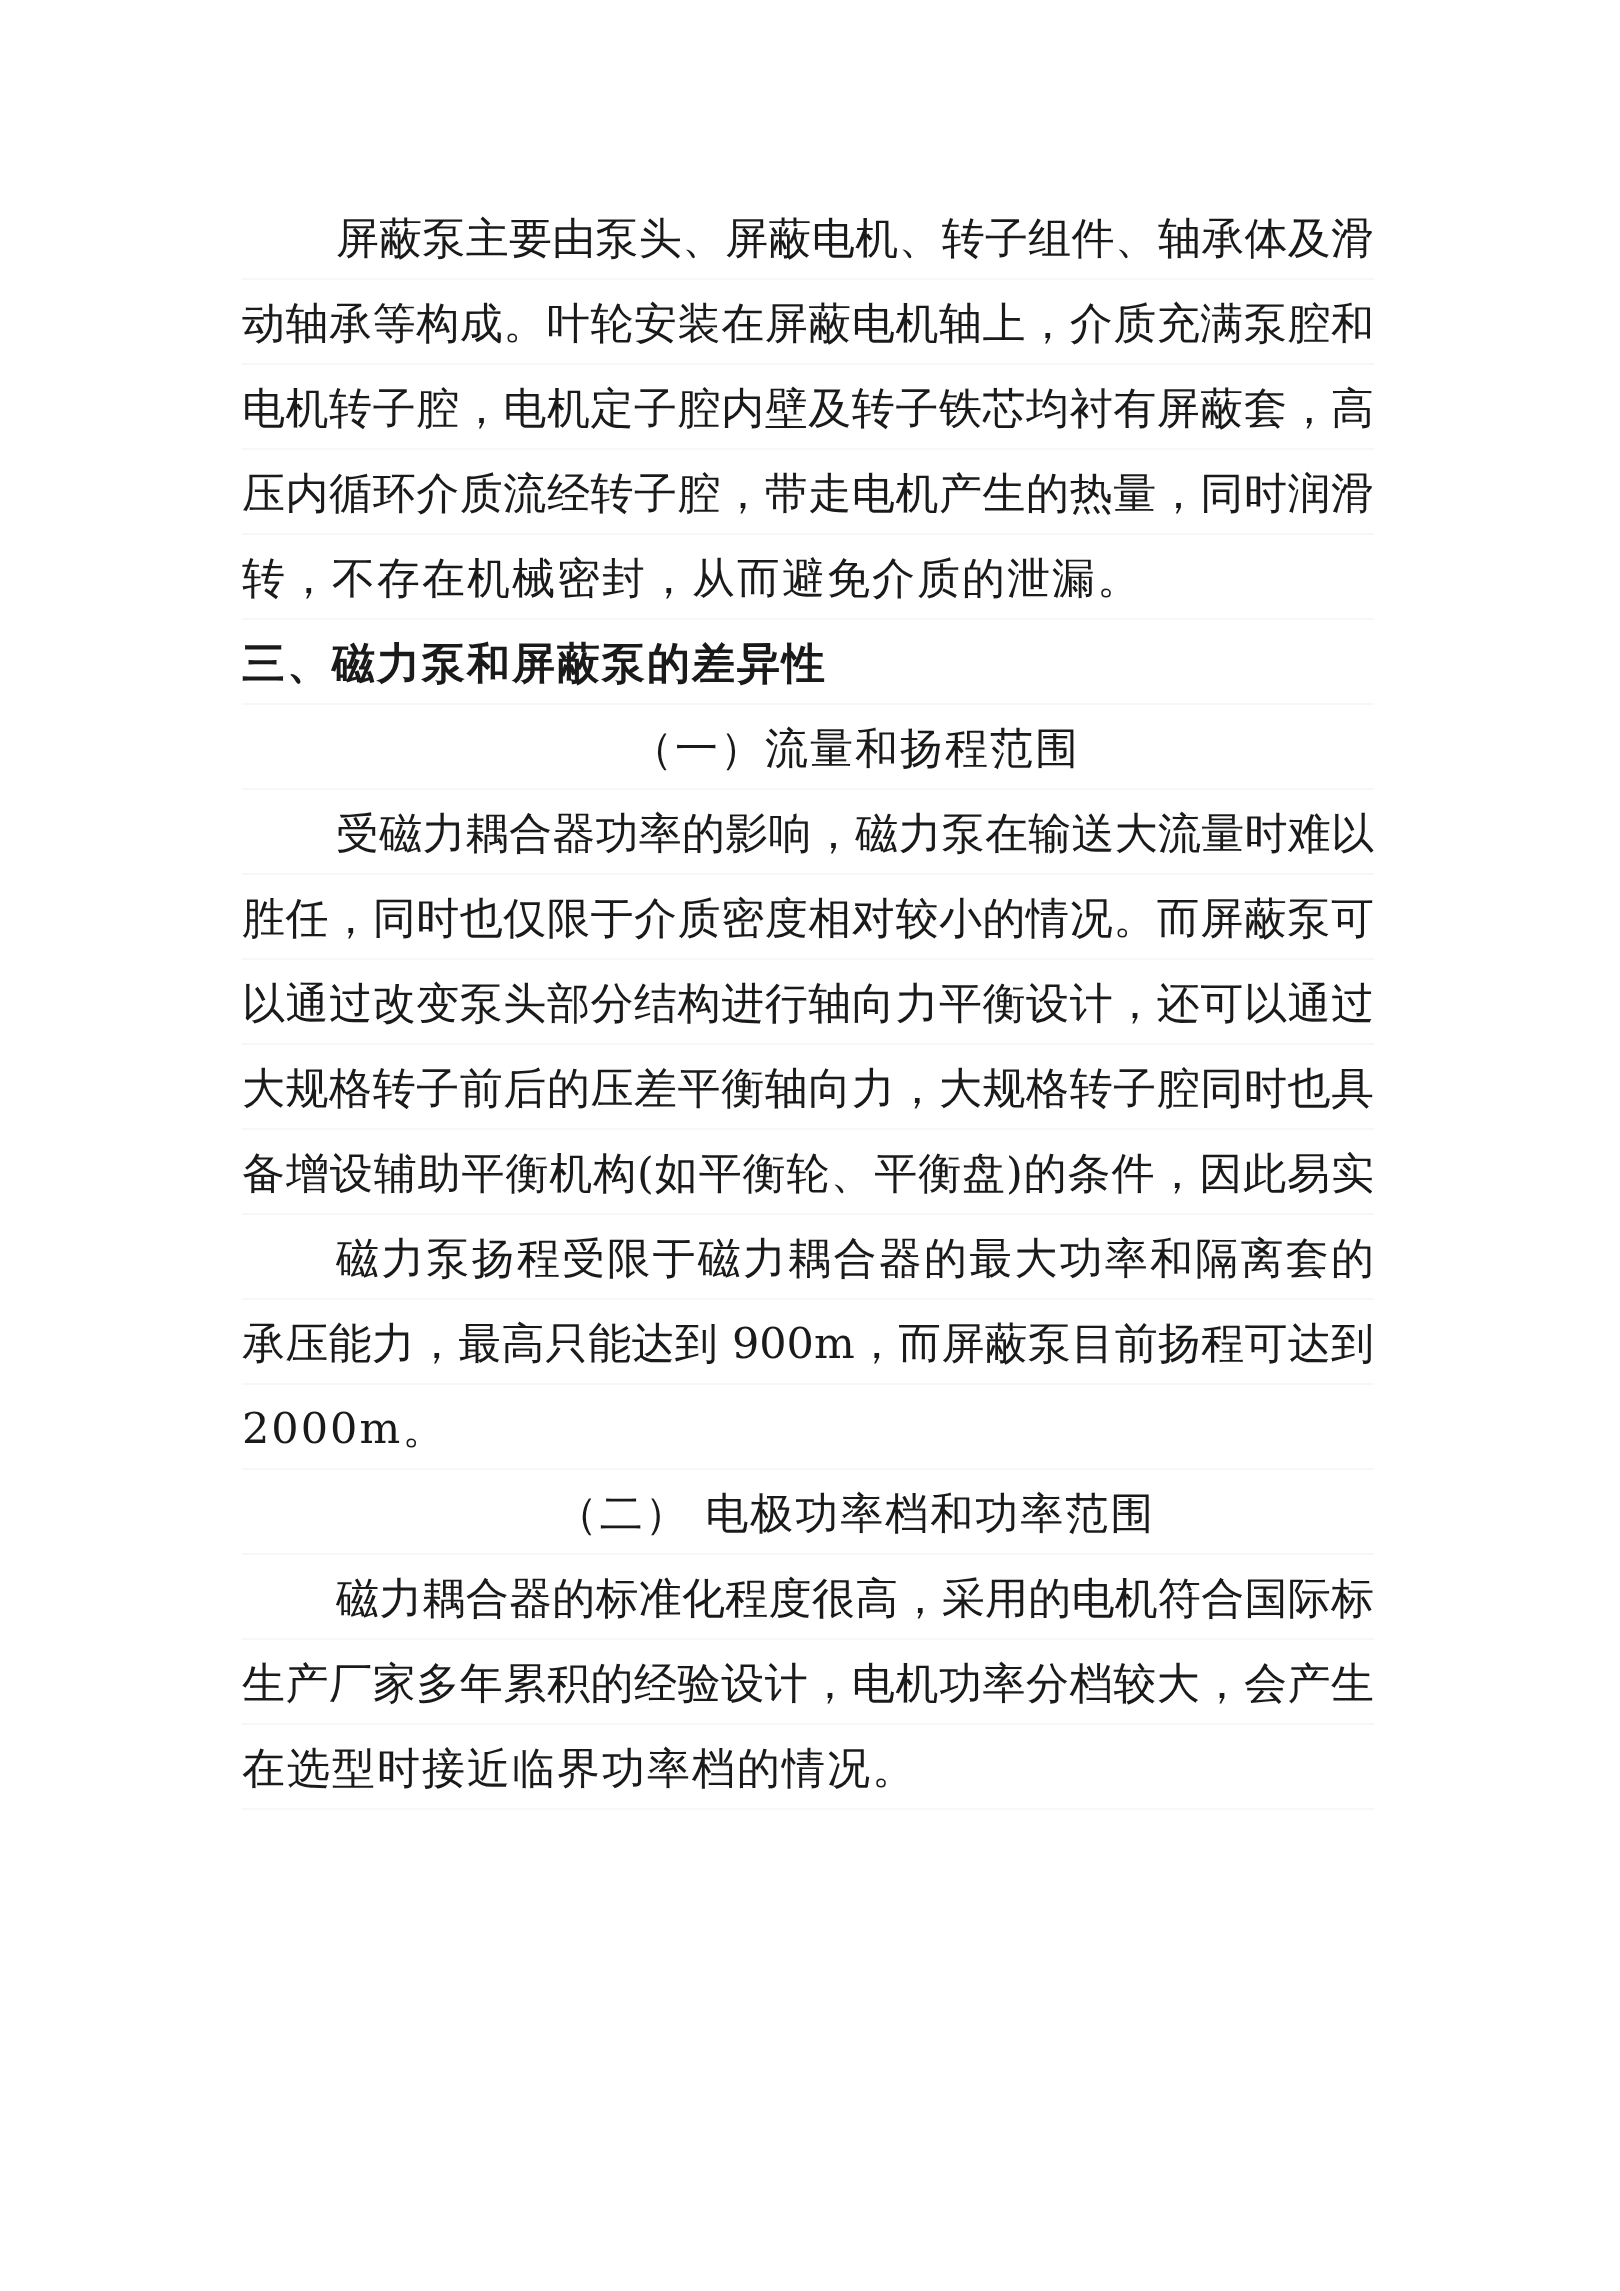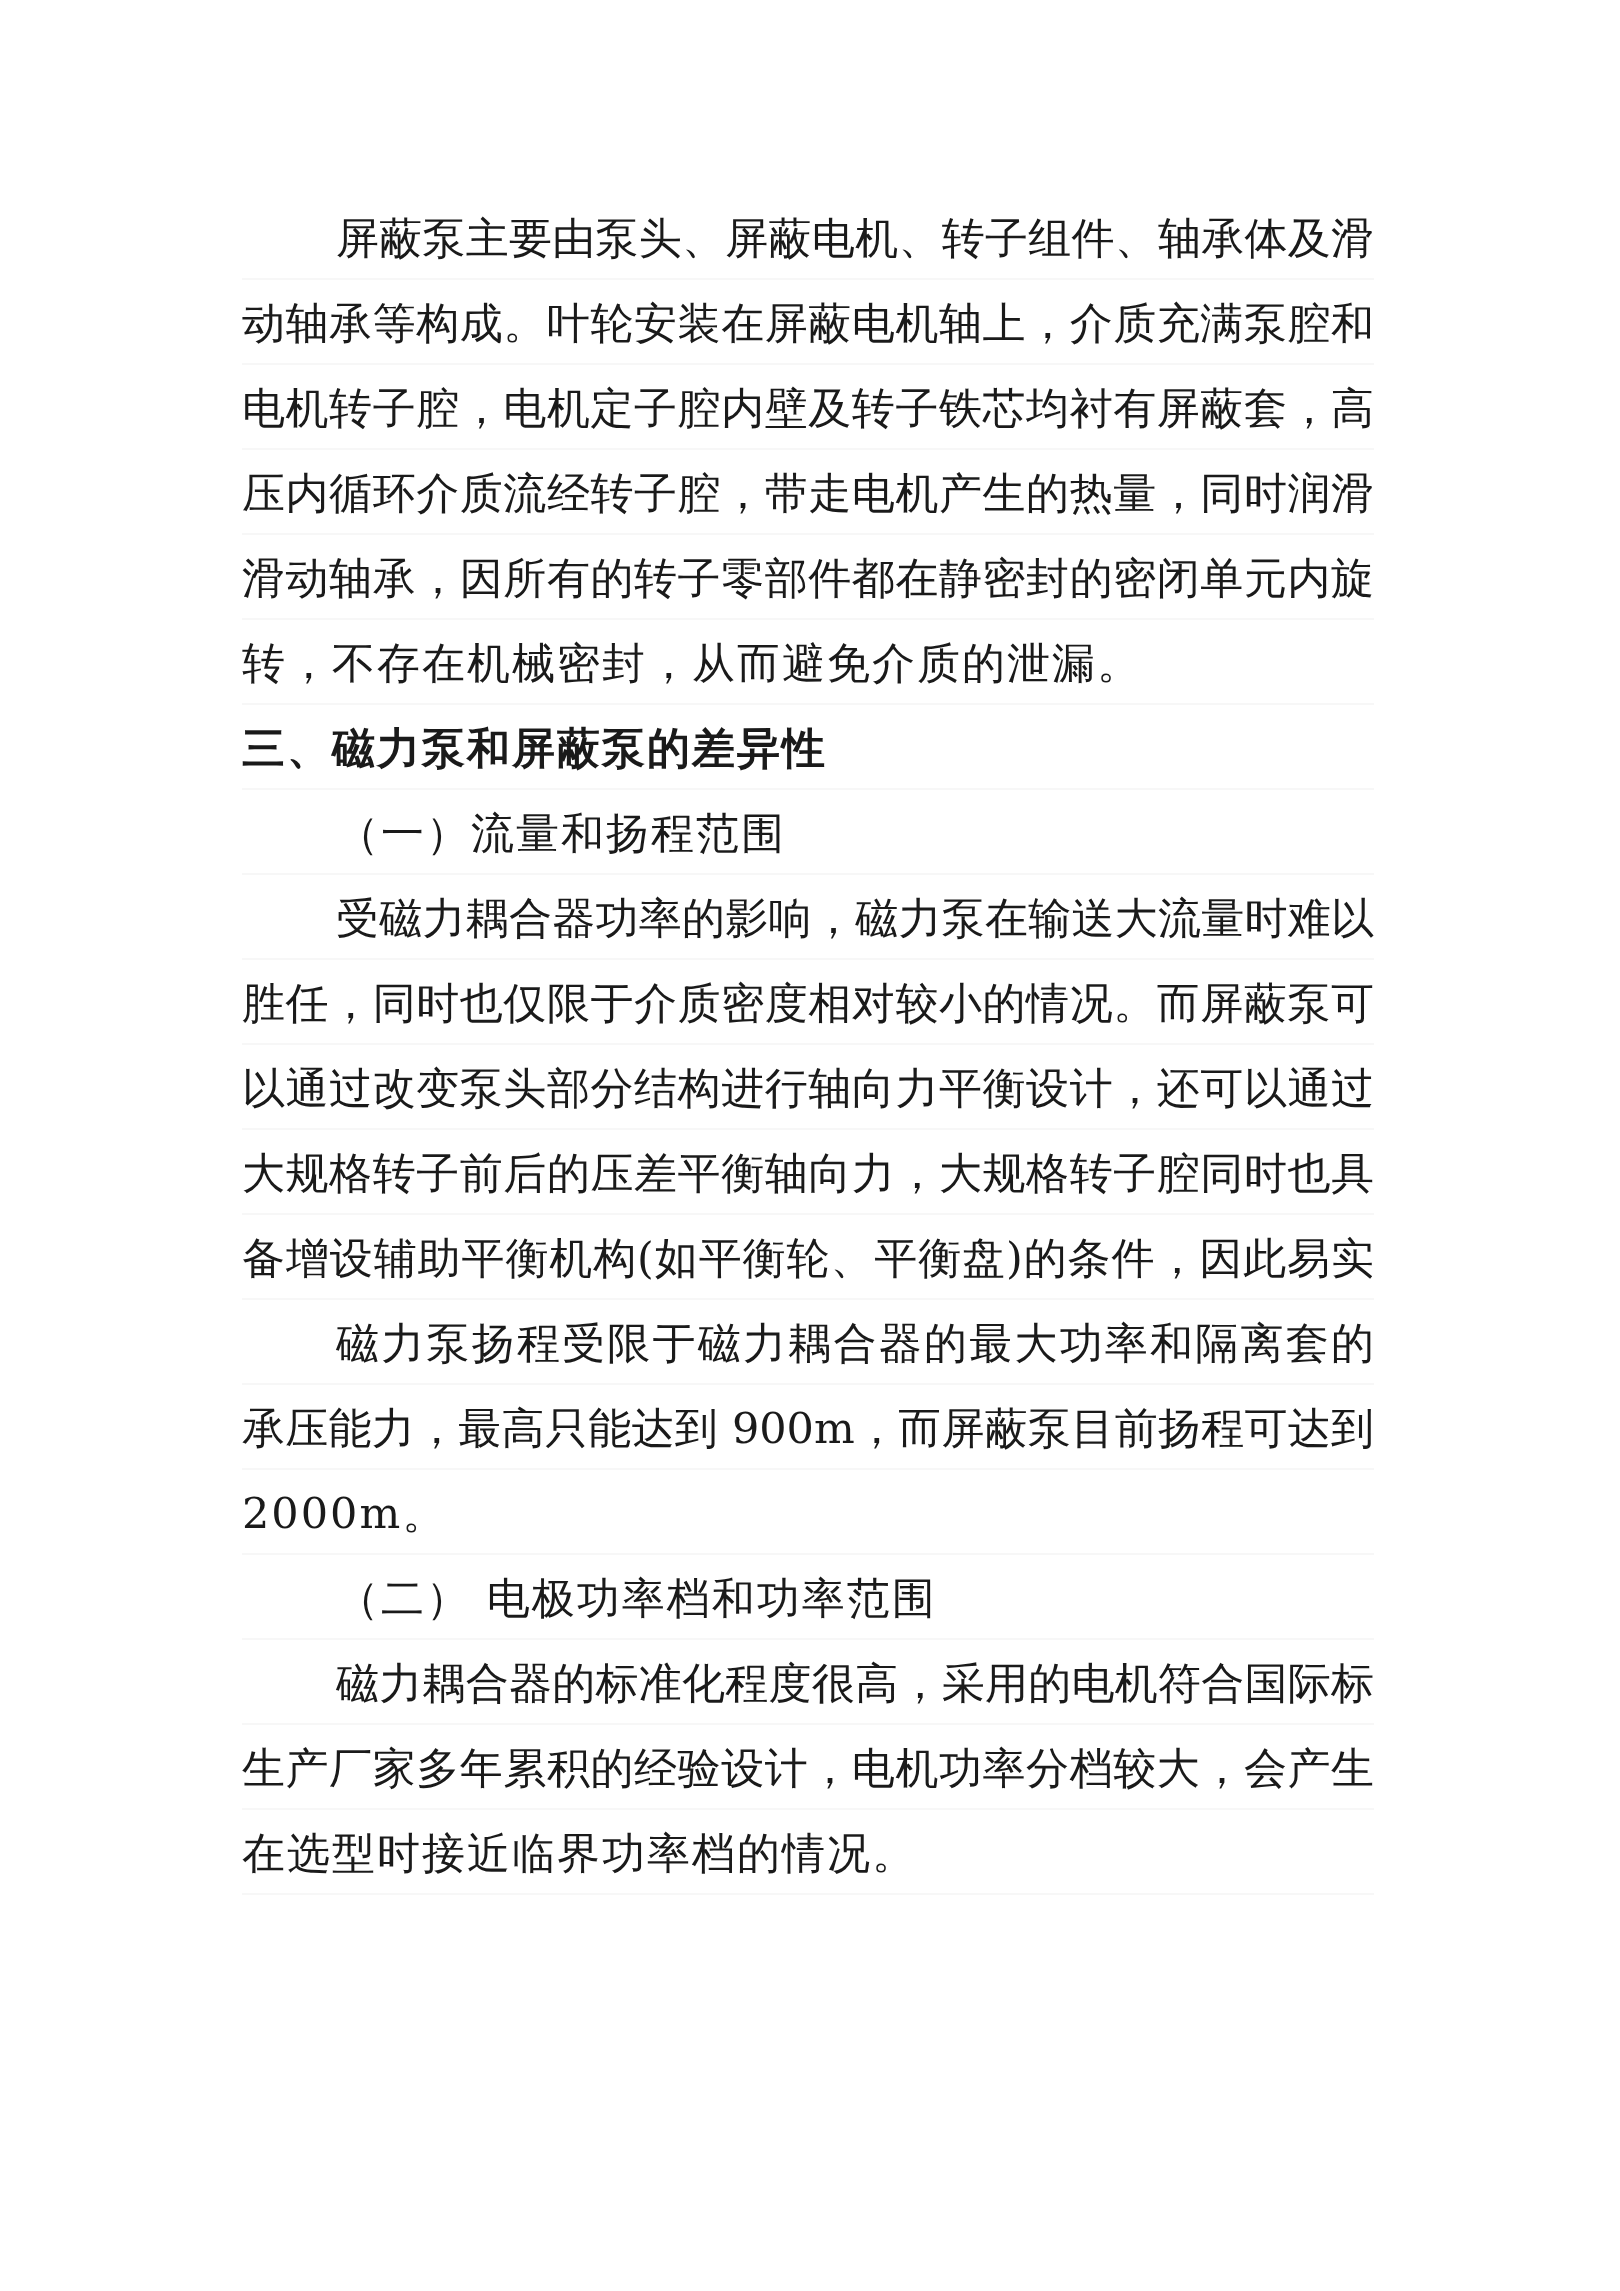--- a/index.html
+++ b/index.html
@@ -30,35 +30,34 @@
     line-height: 85px;
     height: 85px;
     overflow: hidden;
   }
   
   .just {
     text-align: justify;
     text-align-last: justify;
   }
   
-  .indent { padding-left: 94px; }
+  .indent { padding-left: 94px; text-align: center; }
   
   .plain { letter-spacing: 2px; }
   .heading { font-weight: 700; }
 </style>
 </head>
 <body>
 
 <div class="page">
   <div class="body-col">
     <div class="ln indent just">屏蔽泵主要由泵头、屏蔽电机、转子组件、轴承体及滑</div>
     <div class="ln just">动轴承等构成。叶轮安装在屏蔽电机轴上，介质充满泵腔和</div>
     <div class="ln just">电机转子腔，电机定子腔内壁及转子铁芯均衬有屏蔽套，高</div>
     <div class="ln just">压内循环介质流经转子腔，带走电机产生的热量，同时润滑</div>
-    <div class="ln just">滑动轴承，因所有的转子零部件都在静密封的密闭单元内旋</div>
     <div class="ln plain">转，不存在机械密封，从而避免介质的泄漏。</div>
     <div class="ln plain heading">三、磁力泵和屏蔽泵的差异性</div>
     <div class="ln indent plain">（一）流量和扬程范围</div>
     <div class="ln indent just">受磁力耦合器功率的影响，磁力泵在输送大流量时难以</div>
     <div class="ln just">胜任，同时也仅限于介质密度相对较小的情况。而屏蔽泵可</div>
     <div class="ln just">以通过改变泵头部分结构进行轴向力平衡设计，还可以通过</div>
     <div class="ln just">大规格转子前后的压差平衡轴向力，大规格转子腔同时也具</div>
     <div class="ln just">备增设辅助平衡机构(如平衡轮、平衡盘)的条件，因此易实</div>
     <div class="ln indent just">磁力泵扬程受限于磁力耦合器的最大功率和隔离套的</div>
     <div class="ln just">承压能力，最高只能达到 900m，而屏蔽泵目前扬程可达到</div>

